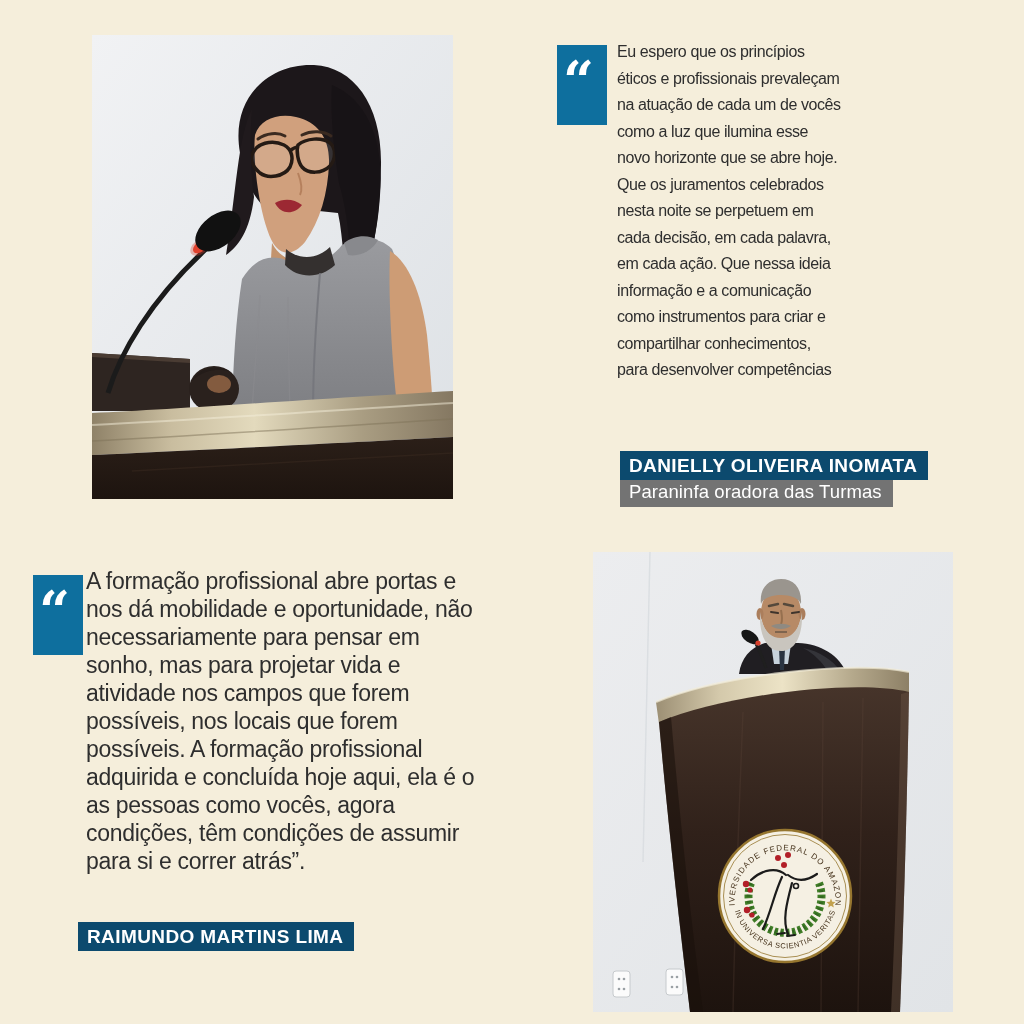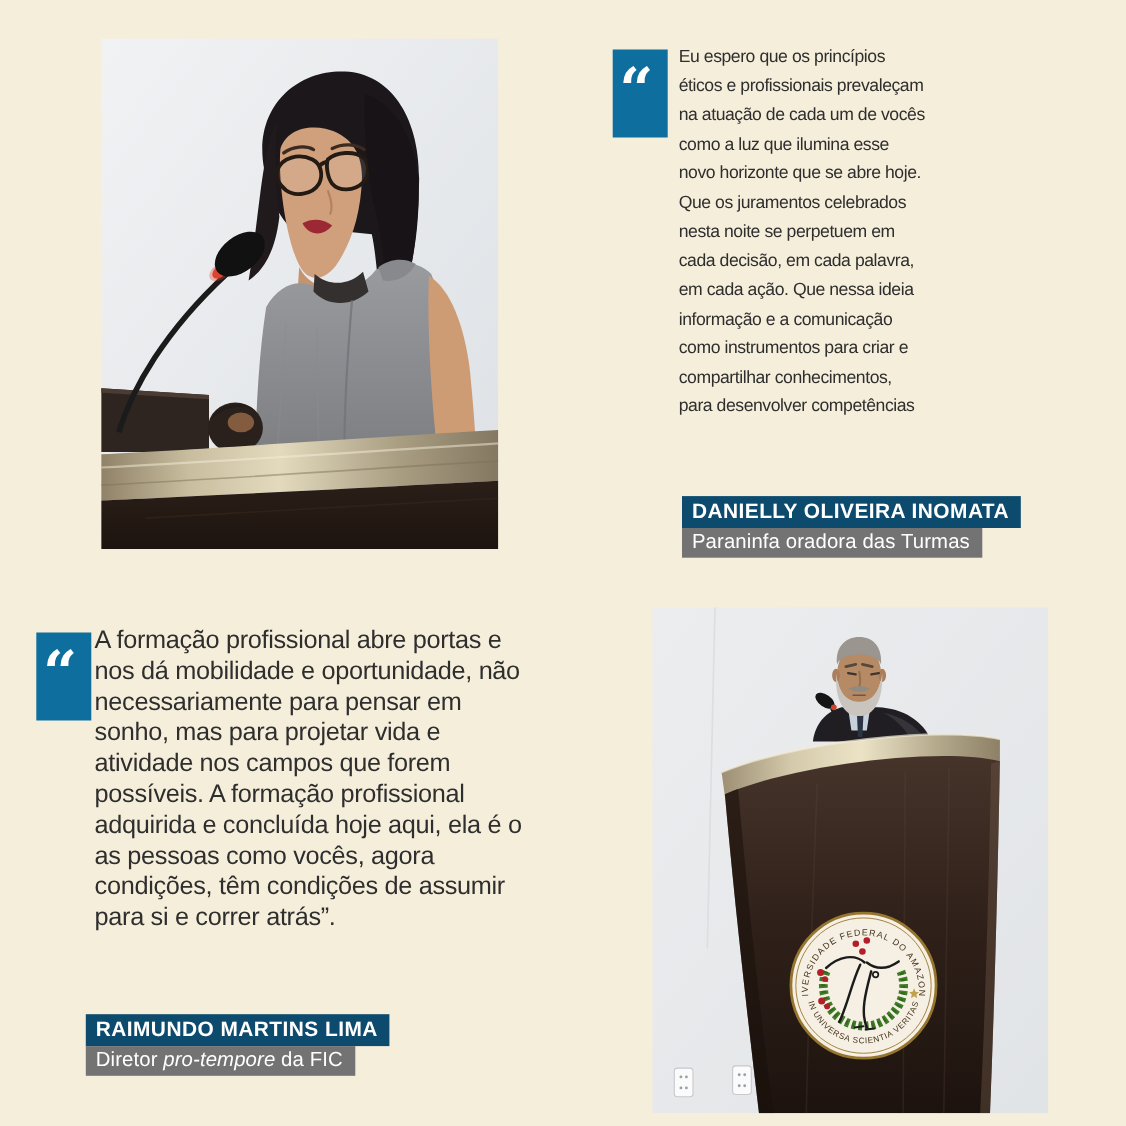--- a/index.html
+++ b/index.html
@@ -142,29 +142,29 @@
 
   <div class="quote-icon" style="left:33px;top:575px;">
     <span>“</span>
   </div>
   <div class="quote-text q2" style="left:86px;top:567px;">
     <div class="quote-line">A formação profissional abre portas e</div>
     <div class="quote-line">nos dá mobilidade e oportunidade, não</div>
     <div class="quote-line">necessariamente para pensar em</div>
     <div class="quote-line">sonho, mas para projetar vida e</div>
     <div class="quote-line">atividade nos campos que forem</div>
+    <div class="quote-line">possíveis, nos locais que forem</div>
     <div class="quote-line">possíveis. A formação profissional</div>
     <div class="quote-line">adquirida e concluída hoje aqui, ela é o</div>
     <div class="quote-line">as pessoas como vocês, agora</div>
     <div class="quote-line">condições, têm condições de assumir</div>
     <div class="quote-line">para si e correr atrás”.</div>
   </div>
   <div class="badge" style="left:78px;top:922px;">
     <span class="badge-name">RAIMUNDO MARTINS LIMA</span>
-    <span class="badge-role"><span>Diretor </span><em>pro-tempore</em><span> da FIC</span></span>
   </div>
 
   <div class="photo" style="left:593px;top:552px;">
     <svg width="360" height="460" viewBox="0 0 360 460">
       <defs>
         <linearGradient id="p2wall" x1="0" y1="0" x2="1" y2="1">
           <stop offset="0" stop-color="#ecedef"></stop>
             <stop offset="1" stop-color="#e1e4e7"></stop>
         </linearGradient>
         <linearGradient id="p2metal" x1="0" y1="0" x2="1" y2="0">

